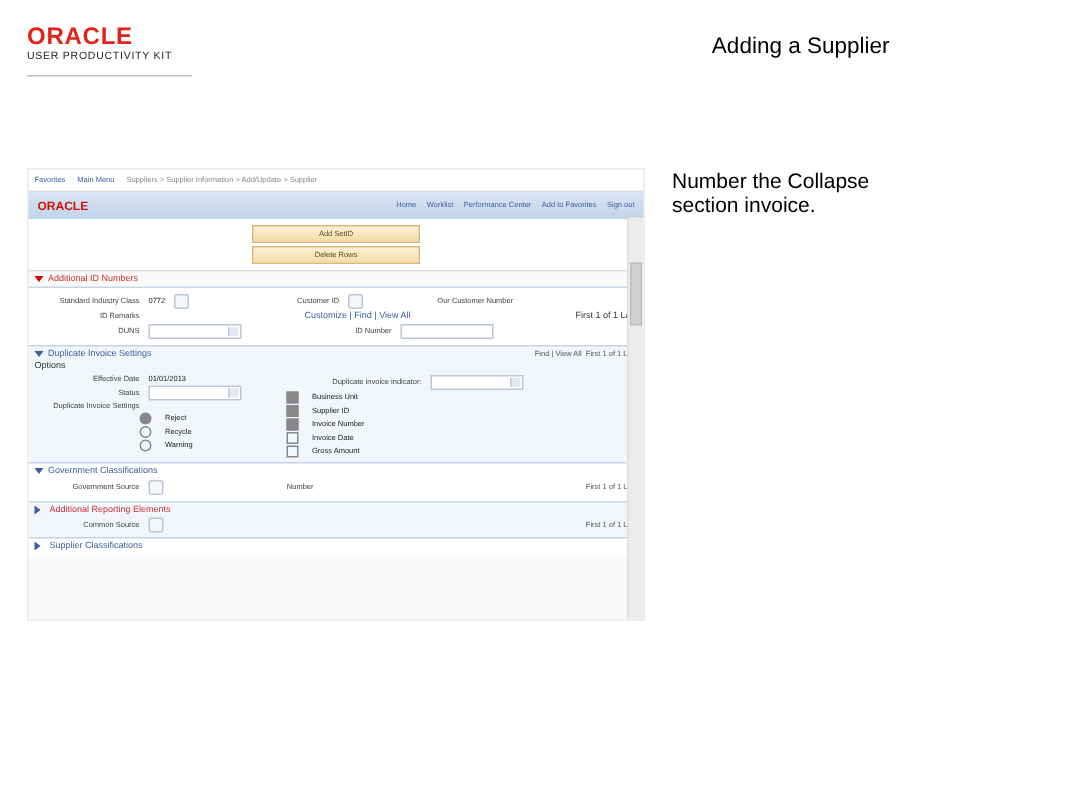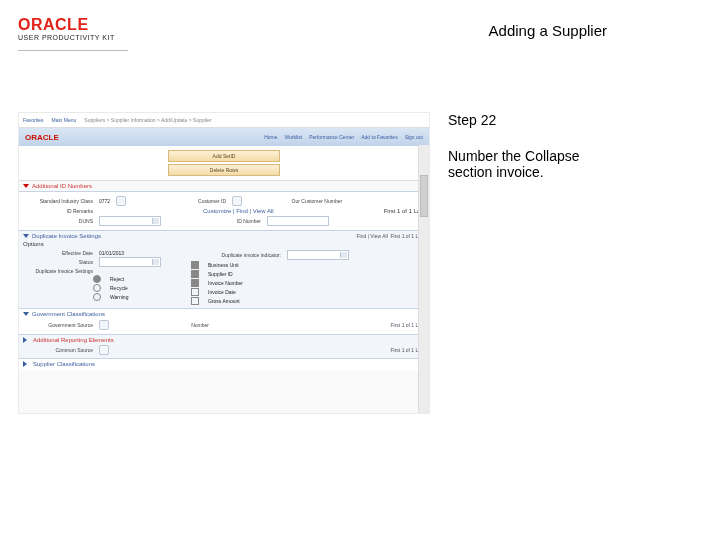--- a/index.html
+++ b/index.html
@@ -3,21 +3,21 @@
 <meta charset="utf-8">
 <style>
   html,body{margin:0;padding:0;font-family:Arial,Helvetica,sans-serif;background:#fff;color:#000}
   .page{width:633px;height:540px;position:relative;box-sizing:border-box}
   
   .hdr{position:absolute;top:16px;left:18px;right:18px;height:40px}
   .logo{position:absolute;left:0;top:0}
   .ora{color:#e2231a;font-weight:bold;font-size:16px;letter-spacing:0.5px}
   .upk{font-size:7px;letter-spacing:0.5px;color:#222;margin-top:0}
   .line{position:absolute;left:0;top:34px;width:110px;height:1px;background:#bbb}
-  .title{position:absolute;right:8px;top:6px;font-size:15px}
+  .title{position:absolute;right:22px;top:6px;font-size:15px}
   
   .content{position:absolute;top:112px;left:18px;right:18px;bottom:60px;display:flex}
   .shot{flex:0 0 410px;height:300px;border:1px solid #eaeaea;background:#f9f9f9;font-size:6px;color:#333;overflow:hidden;position:relative}
   .instr{flex:1;padding:0 0 0 18px;font-size:14px}
   .step{margin-bottom:20px}
   .bold{font-weight:normal}
   
   .app-top{height:14px;background:#fff;border-bottom:1px solid #ddd;display:flex;align-items:center;padding:0 4px;gap:8px;color:#3b5fa0;font-size:5px}
   .app-bar{height:18px;background:linear-gradient(#dbe6f4,#c0d2ea);display:flex;align-items:center;justify-content:space-between;padding:0 6px;color:#3b5fa0;font-size:5px}
   .tabs{display:flex;gap:7px;font-size:5px}
@@ -216,20 +216,19 @@
             <span>Supplier Classifications</span>
           </div>
       </div>
 
       <div class="scroll">
           <div class="thumb"></div>
         </div>
     </div>
 
     <div class="instr">
-      <div class="step">Step 22</div>
       <div>
         <span>Number the </span><span class="bold">Collapse section</span><span> invoice.</span>
       </div>
     </div>
 
   </div>
 </div>
 
 </body></html>

